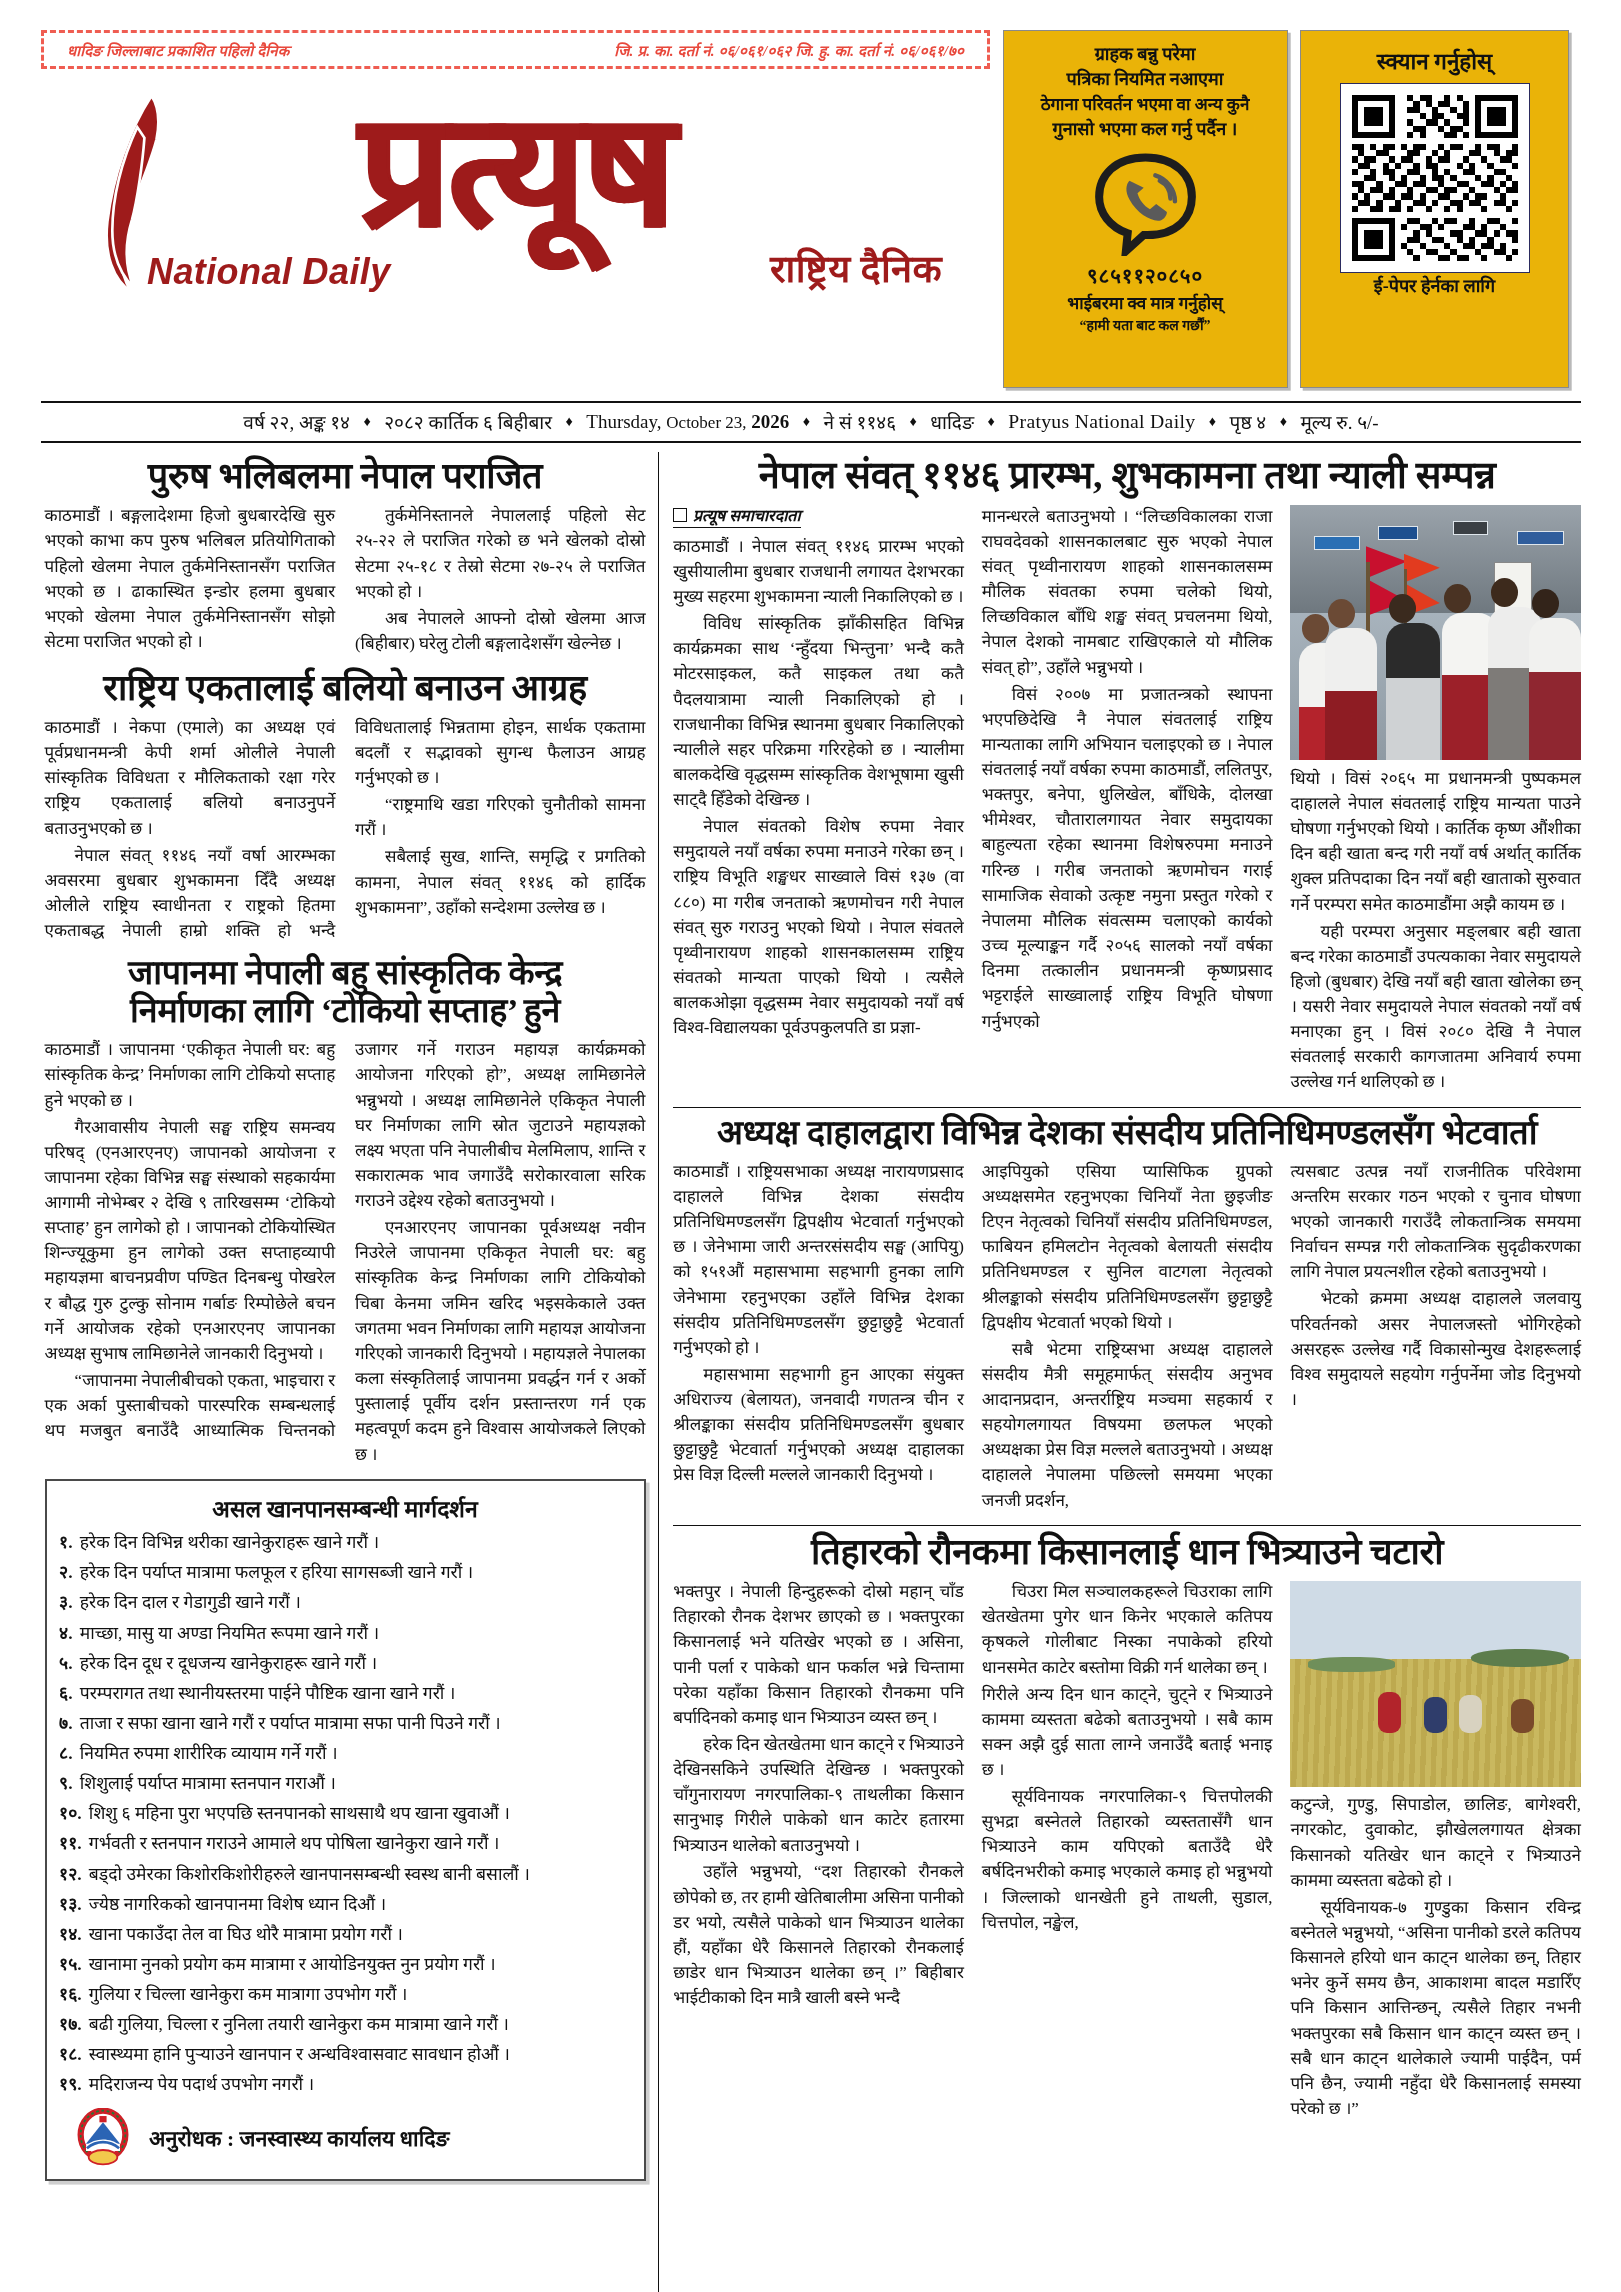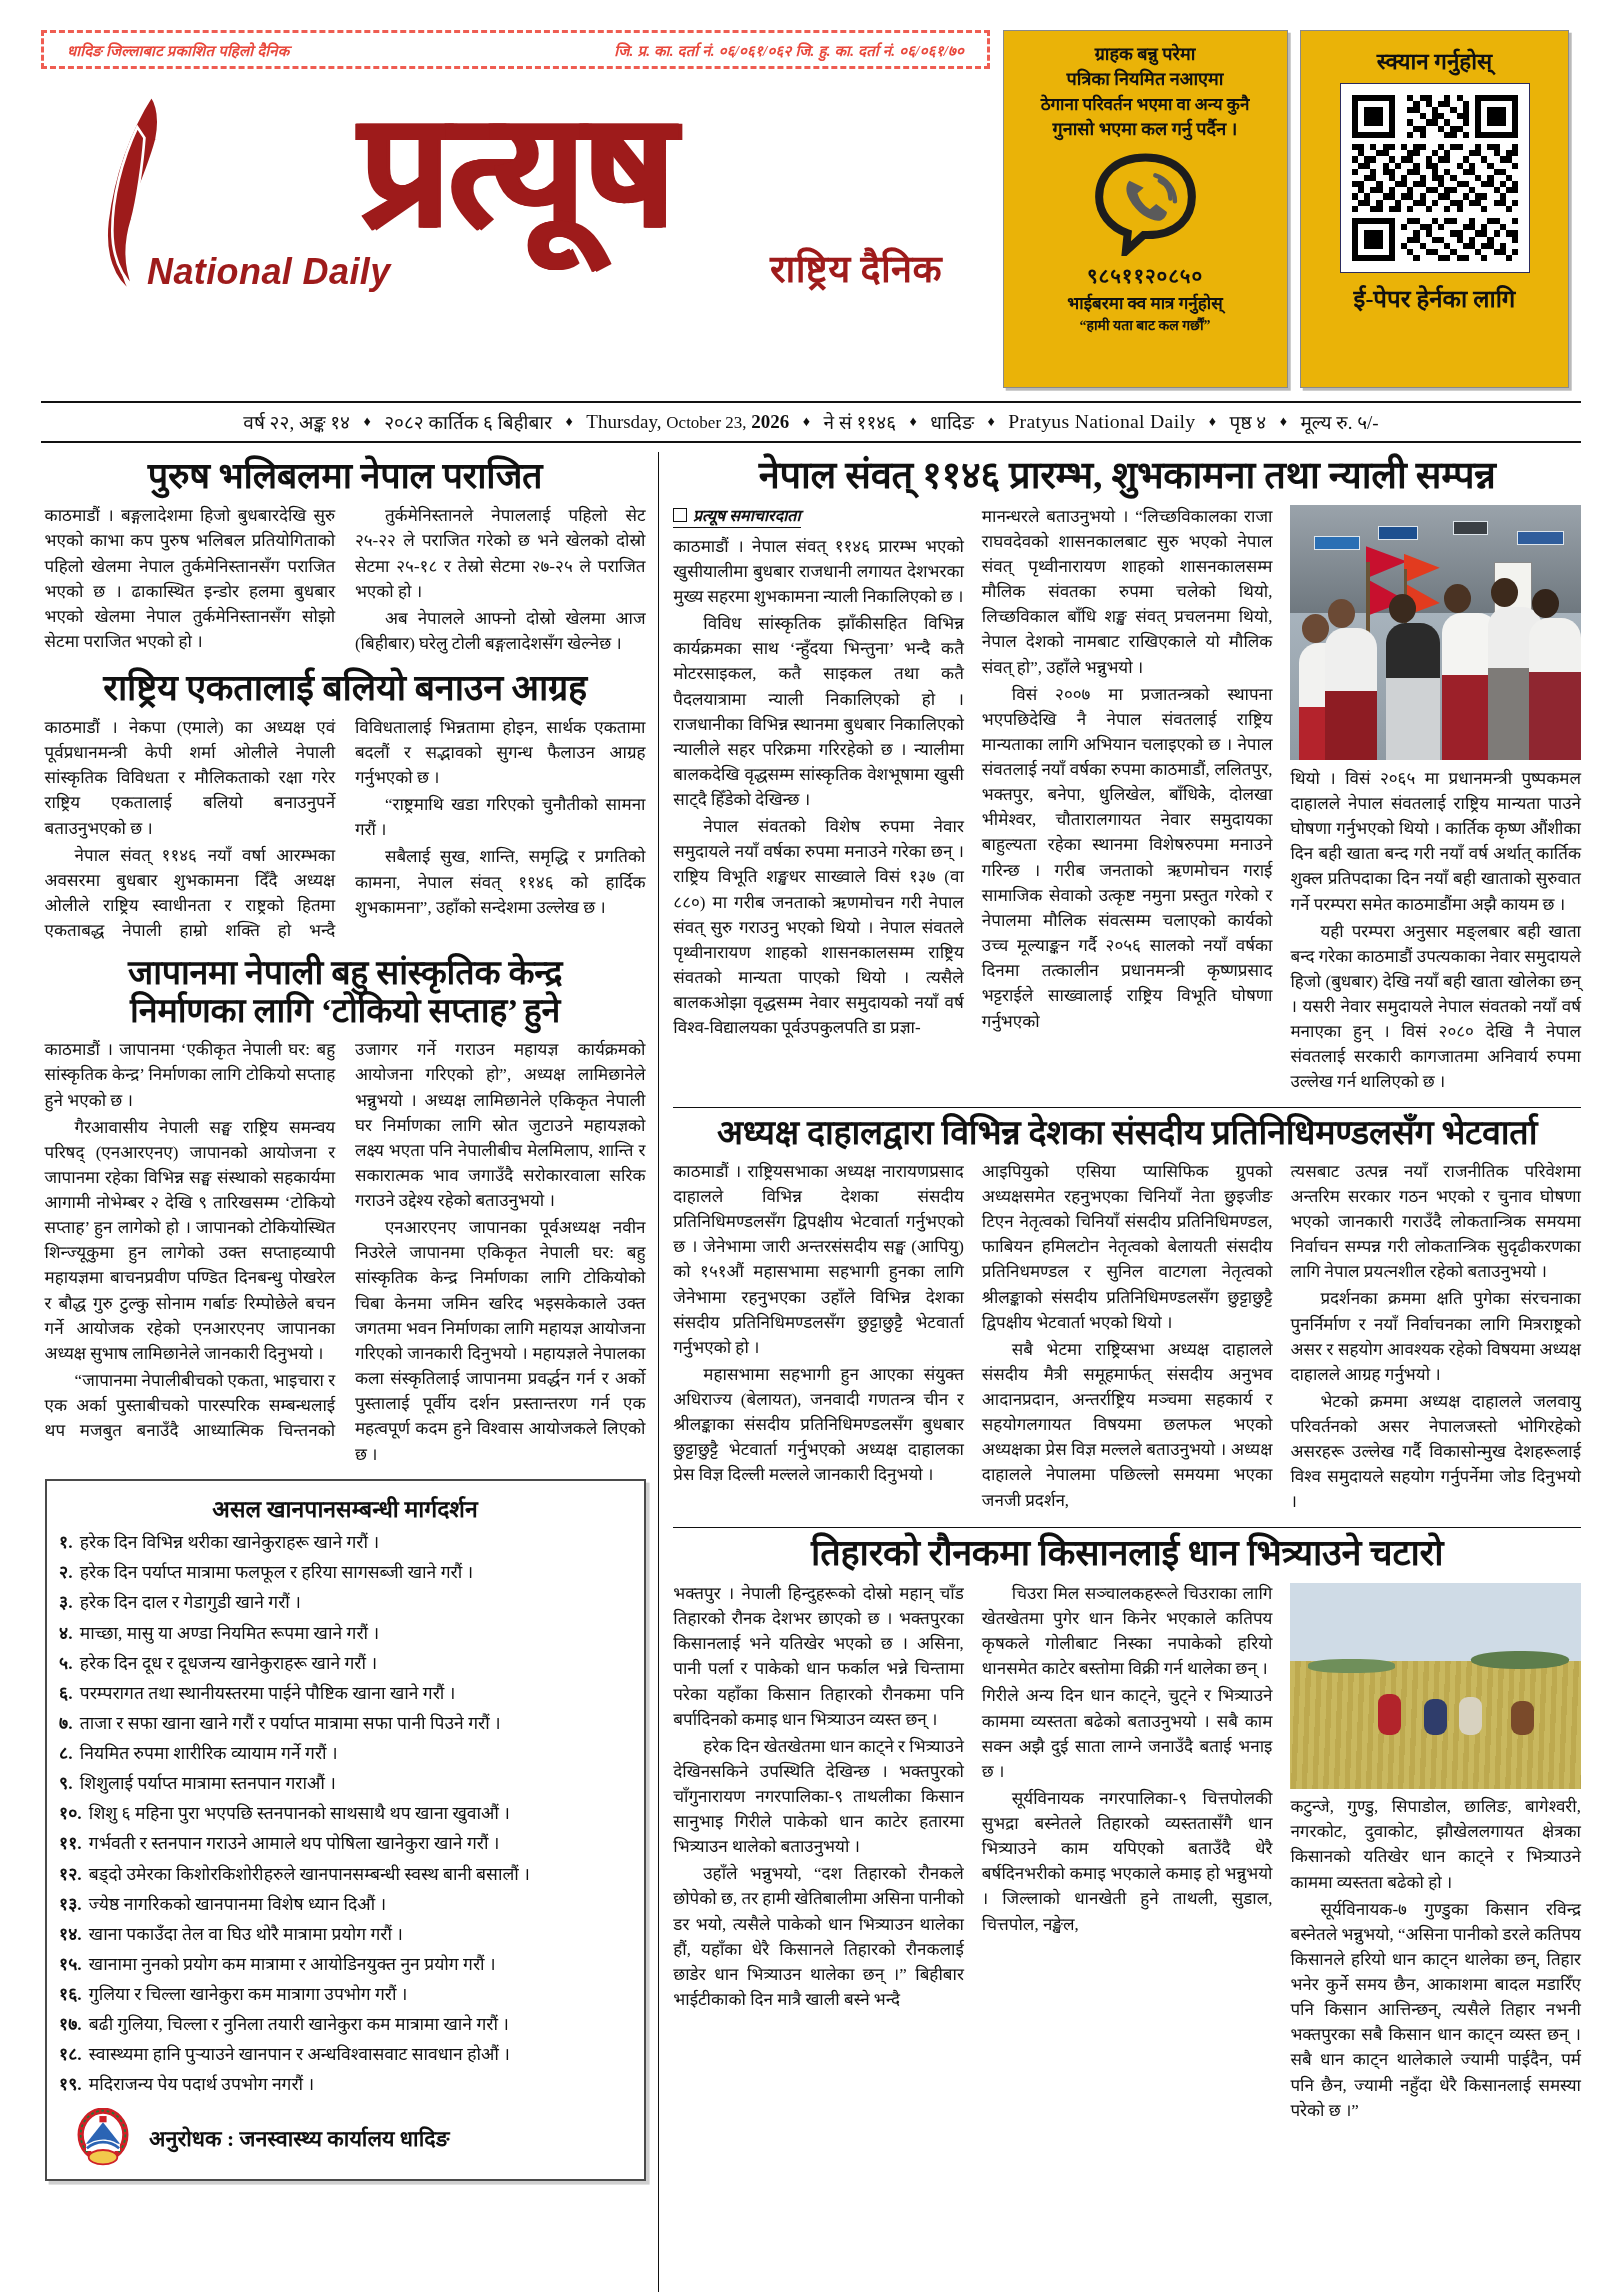--- a/index.html
+++ b/index.html
@@ -77,21 +77,21 @@
 
   .sub-line { font-size: 18px; line-height: 1.42; font-weight:600; }
   .sub-line.wide { font-size:17px; }
   .phone-icon { margin: 7.2px auto 5.4px; display:block; }
   .sub-phone { font-size: 20.6px; font-weight:800; letter-spacing:0.9px; margin-top:1.8px;}
   .sub-note { font-size: 17px; font-weight:600; margin-top:1.8px;}
   .sub-quote { font-size: 14px; font-weight:700; margin-top:0.9px;}
 
   .qr-title { font-size:22.4px; font-weight:700; margin: 3.6px 0 7.2px; }
   .qr-img { width: 190px; height:190px; border:1.8px solid #2b2b5e; padding:4.5px; background:#fff; }
-  .qr-cap { font-size:24px; font-weight:700; margin-top:8px; }
+  .qr-cap { font-size:18px; font-weight:700; margin-top:0; }
 
   
   .datebar {
     margin-top: 12.5px;
     border-top: 2.7px solid #111;
     border-bottom: 2.7px solid #111;
     padding: 6.3px 0 6.3px;
     display:flex; align-items:center; justify-content:center; gap:0;
     font-size: 19px;
   }
@@ -631,21 +631,20 @@
           <div>
             <p class="t first">काठमाडौं । राष्ट्रियसभाका अध्यक्ष नारायणप्रसाद दाहालले विभिन्न देशका संसदीय प्रतिनिधिमण्डलसँग द्विपक्षीय भेटवार्ता गर्नुभएको छ । जेनेभामा जारी अन्तरसंसदीय सङ्घ (आपियु) को १५१औं महासभामा सहभागी हुनका लागि जेनेभामा रहनुभएका उहाँले विभिन्न देशका संसदीय प्रतिनिधिमण्डलसँग छुट्टाछुट्टै भेटवार्ता गर्नुभएको हो ।</p>
             <p class="t">महासभामा सहभागी हुन आएका संयुक्त अधिराज्य (बेलायत), जनवादी गणतन्त्र चीन र श्रीलङ्काका संसदीय प्रतिनिधिमण्डलसँग बुधबार छुट्टाछुट्टै भेटवार्ता गर्नुभएको अध्यक्ष दाहालका प्रेस विज्ञ दिल्ली मल्लले जानकारी दिनुभयो ।</p>
           </div>
           <div>
             <p class="t first">आइपियुको एसिया प्यासिफिक ग्रुपको अध्यक्षसमेत रहनुभएका चिनियाँ नेता छुइजीङ टिएन नेतृत्वको चिनियाँ संसदीय प्रतिनिधिमण्डल, फाबियन हमिलटोन नेतृत्वको बेलायती संसदीय प्रतिनिधमण्डल र सुनिल वाटगला नेतृत्वको श्रीलङ्काको संसदीय प्रतिनिधिमण्डलसँग छुट्टाछुट्टै द्विपक्षीय भेटवार्ता भएको थियो ।</p>
             <p class="t">सबै भेटमा राष्ट्रिय्सभा अध्यक्ष दाहालले संसदीय मैत्री समूहमार्फत् संसदीय अनुभव आदानप्रदान, अन्तर्राष्ट्रिय मञ्चमा सहकार्य र सहयोगलगायत विषयमा छलफल भएको अध्यक्षका प्रेस विज्ञ मल्लले बताउनुभयो । अध्यक्ष दाहालले नेपालमा पछिल्लो समयमा भएका जनजी प्रदर्शन,</p>
           </div>
           <div>
             <p class="t first">त्यसबाट उत्पन्न नयाँ राजनीतिक परिवेशमा अन्तरिम सरकार गठन भएको र चुनाव घोषणा भएको जानकारी गराउँदै लोकतान्त्रिक समयमा निर्वाचन सम्पन्न गरी लोकतान्त्रिक सुदृढीकरणका लागि नेपाल प्रयत्नशील रहेको बताउनुभयो ।</p>
-            <p class="t">प्रदर्शनका क्रममा क्षति पुगेका संरचनाका पुनर्निर्माण र नयाँ निर्वाचनका लागि मित्रराष्ट्रको असर र सहयोग आवश्यक रहेको विषयमा अध्यक्ष दाहालले आग्रह गर्नुभयो ।</p>
             <p class="t">भेटको क्रममा अध्यक्ष दाहालले जलवायु परिवर्तनको असर नेपालजस्तो भोगिरहेको असरहरू उल्लेख गर्दै विकासोन्मुख देशहरूलाई विश्व समुदायले सहयोग गर्नुपर्नेमा जोड दिनुभयो ।</p>
           </div>
         </div>
       </article>
 
       <article class="sec">
         <div class="rule"></div>
         <h2 class="head">तिहारको रौनकमा किसानलाई धान भित्र्याउने चटारो</h2>
         <div class="inner-cols-3">
           <div>

